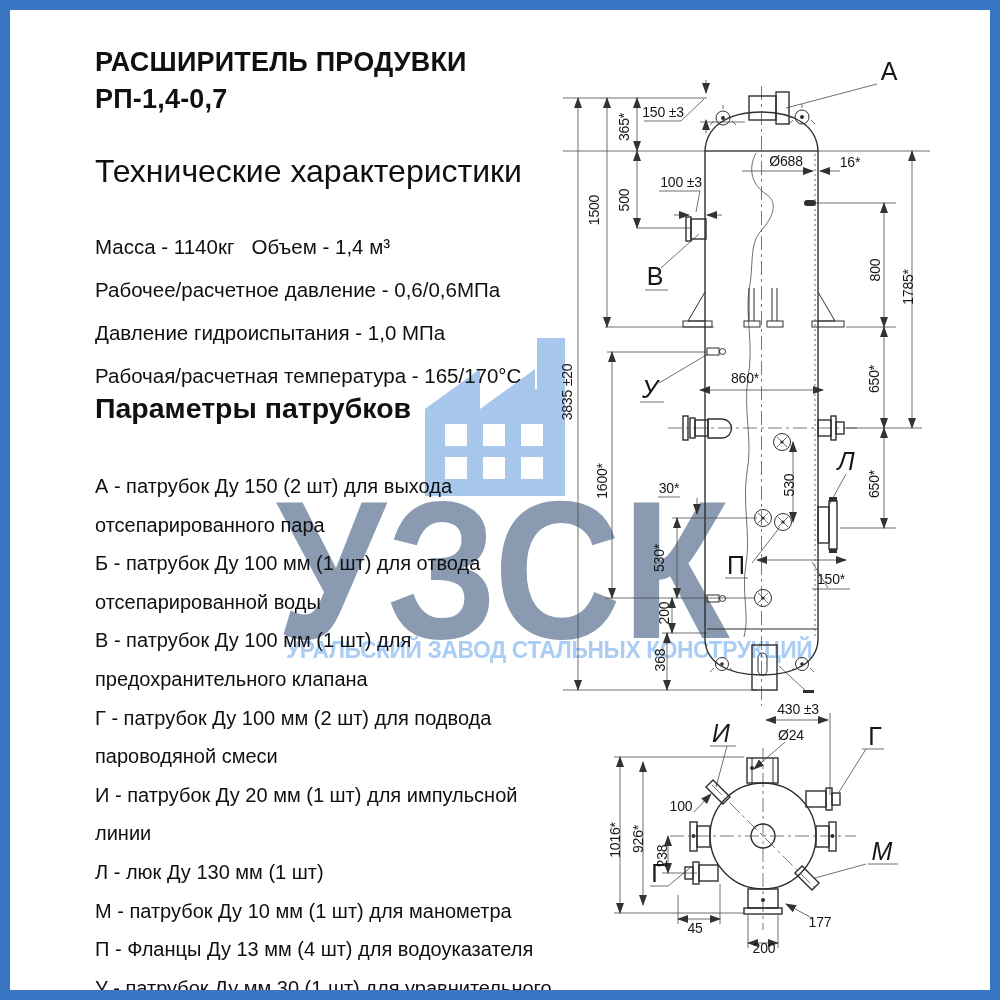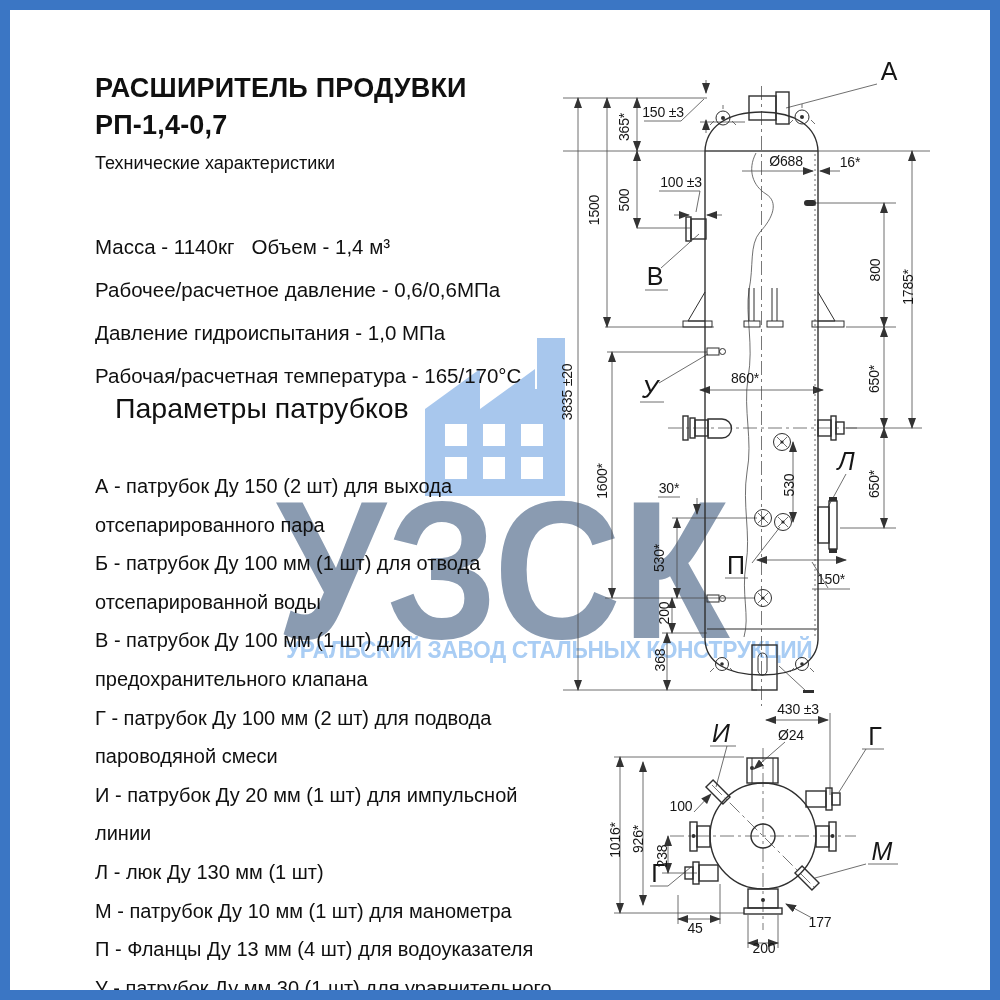--- a/index.html
+++ b/index.html
@@ -6,25 +6,25 @@
     --border:#3b76c4; --icon:#a8c7ed; --abbr:#8a9bb1; --tag:#a9cdf4;
     --ink:#101010; --line:#2f2f2f; --thin:#4a4a4a;
   }
   html,body{margin:0;padding:0;}
   body{width:1000px;height:1000px;position:relative;background:#fff;
        font-family:"Liberation Sans","DejaVu Sans",sans-serif;color:var(--ink);overflow:hidden;}
   .frame{position:absolute;inset:0;border:10px solid var(--border);z-index:60;pointer-events:none;}
   .abs{position:absolute;}
   
   #left-col{z-index:30;}
-  #page-title{left:95px;top:44px;font-size:27px;font-weight:bold;line-height:37px;letter-spacing:.2px;margin-top:26px;}
-  #specs-heading{left:95px;top:153px;font-size:18px;font-weight:400;}
+  #page-title{left:95px;top:44px;font-size:27px;font-weight:bold;line-height:37px;letter-spacing:.2px;}
+  #specs-heading{left:95px;top:153px;font-size:32px;font-weight:400;}
   #spec-lines{left:95px;top:225px;font-size:20.5px;}
   #spec-lines .spec-line{height:43px;line-height:43px;white-space:nowrap;}
-  #nozzles-heading{left:95px;top:392px;font-size:28.5px;font-weight:400;margin-left:20px;}
+  #nozzles-heading{left:95px;top:392px;font-size:28.5px;font-weight:700;}
   #nozzle-list{left:95px;top:467px;width:478px;font-size:20px;line-height:38.6px;}
   
   #watermark{z-index:20;pointer-events:none;}
   #factory-icon{left:420px;top:337px;}
   #wm-abbr{left:276px;top:486px;font-size:196px;font-weight:bold;line-height:170px;
            color:var(--abbr);transform:scaleX(.9);transform-origin:left top;letter-spacing:1px;}
   #wm-tagline{left:286px;top:637px;font-size:23.5px;font-weight:bold;color:var(--tag);
               white-space:nowrap;transform:scaleX(.97);transform-origin:left top;letter-spacing:-.4px;}
   
   #drawing-lines{z-index:5;left:0;top:0;}

